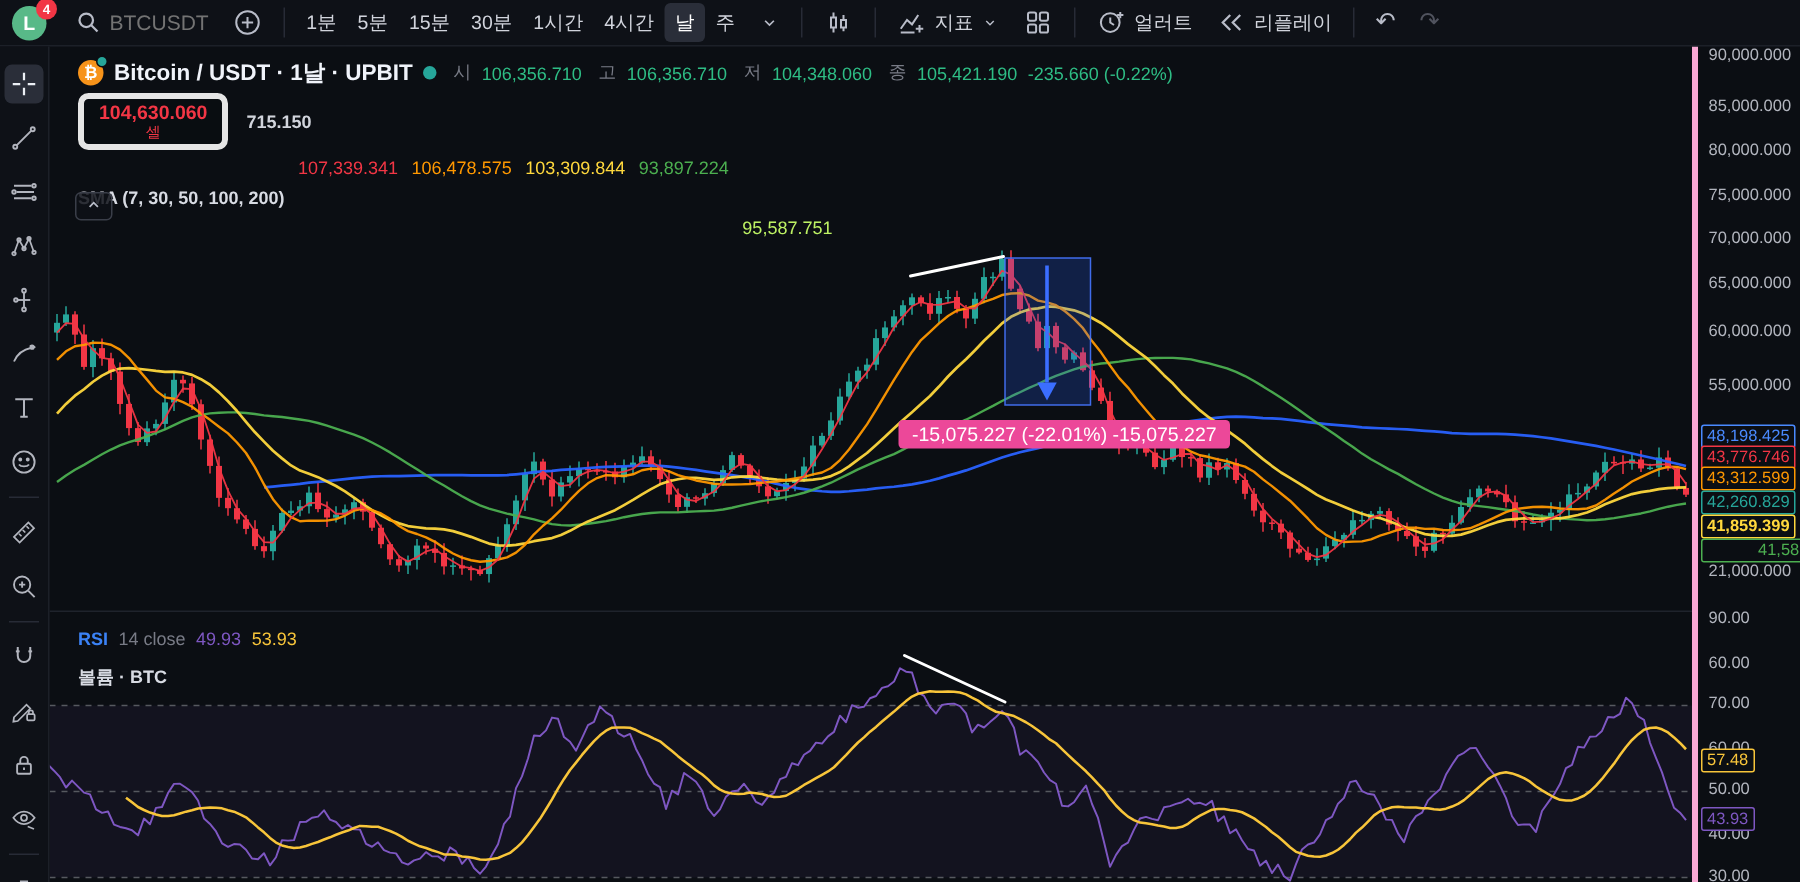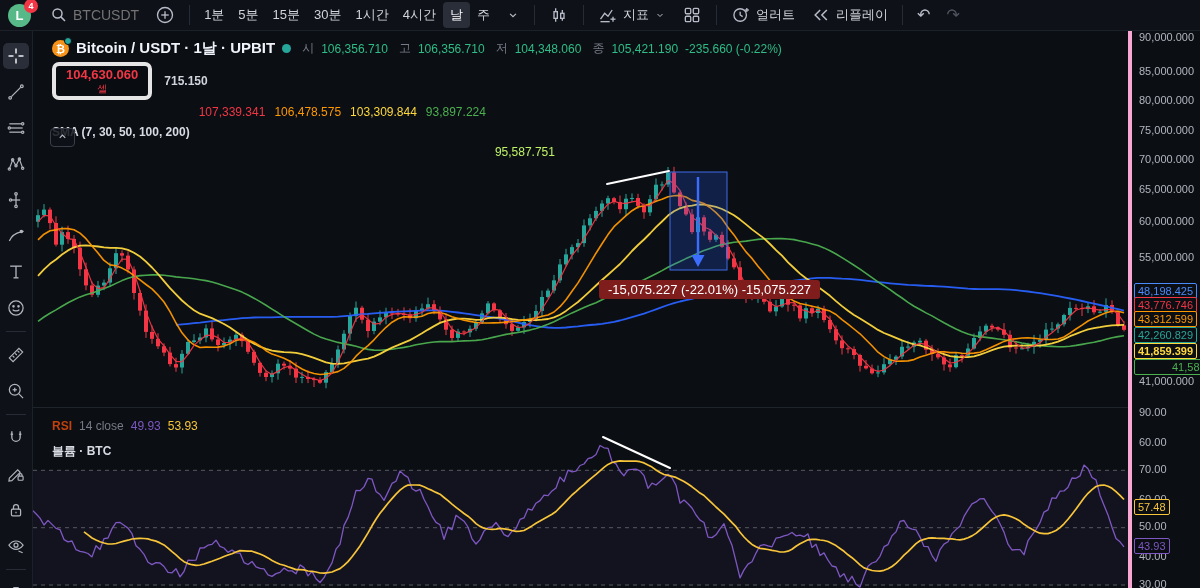--- a/index.html
+++ b/index.html
@@ -65,24 +65,24 @@
   .trade-btn .l{font-size:10px;display:block;}
   .sell{border:4px solid #e5e5e5;color:#f23645;}
   .buy{border:1px solid #2962ff;color:#3d7bff;}
   .spread{margin:0 12px;font-size:12px;font-weight:700;color:#d1d4dc;}
   .sma-row{left:52px;top:105px;font-size:12px;display:flex;gap:9px;align-items:center;}
   .sma-name{color:#d8dbe3;font-weight:600;}
   .collapse-btn{position:absolute;left:50px;top:128px;width:25px;height:19px;z-index:5;
                 background:rgba(14,17,23,.85);border:1px solid #3a3e49;border-radius:4px;
                 color:#cfd2da;display:flex;align-items:center;justify-content:center;cursor:pointer;padding:0;}
   .rsi-legend{left:52px;top:419px;font-size:12px;display:flex;gap:7px;align-items:baseline;}
-  .rsi-name{color:#c2410c;font-weight:700;}
+  .rsi-name{color:#3b82f6;font-weight:700;}
   .rsi-params{color:#787b86;}
   .vol-legend{left:52px;top:443px;font-size:12px;color:#d8dbe3;font-weight:600;}
-  .measure-label{left:599px;top:280px;background:#7f1d1d;color:#fff;font-size:13px;
+  .measure-label{left:599px;top:280px;background:#ec4899;color:#fff;font-size:13px;
                  padding:2px 9px;border-radius:3px;z-index:4;}
   .pane-sep{position:absolute;left:33px;right:0;top:407px;height:1px;background:#1f232c;z-index:2;}
 </style>
 </head>
 <body>
 
 <div id="app">
 
   <svg id="chart-svg" width="1200" height="588" viewBox="0 0 1200 588">
       <defs>
@@ -717,21 +717,21 @@
 
   <aside class="price-axis" id="axis">
       <div class="tick" style="top: 7px;">90,000.000</div>
       <div class="tick" style="top: 41px;">85,000.000</div>
       <div class="tick" style="top: 70px;">80,000.000</div>
       <div class="tick" style="top: 100px;">75,000.000</div>
       <div class="tick" style="top: 129px;">70,000.000</div>
       <div class="tick" style="top: 159px;">65,000.000</div>
       <div class="tick" style="top: 191px;">60,000.000</div>
       <div class="tick" style="top: 227px;">55,000.000</div>
-      <div class="tick" style="top: 351px;">41,000.000</div>
+      <div class="tick" style="top: 351px;">21,000.000</div>
       <div class="tick" style="top: 382px;">90.00</div>
       <div class="tick" style="top: 412px;">60.00</div>
       <div class="tick" style="top: 439px;">70.00</div>
       <div class="tick" style="top: 469px;">60.00</div>
       <div class="tick" style="top: 496px;">50.00</div>
       <div class="tick" style="top: 526px;">40.00</div>
       <div class="tick" style="top: 554px;">30.00</div>
       <div class="axis-box" style="top: 261px; border-color: rgb(74, 138, 255); color: rgb(74, 138, 255);">48,198.425</div>
       <div class="axis-box" style="top: 275px; border-color: rgb(242, 54, 69); color: rgb(242, 54, 69);">43,776.746</div>
       <div class="axis-box" style="top: 289px; border-color: rgb(255, 152, 0); color: rgb(255, 152, 0);">43,312.599</div>

